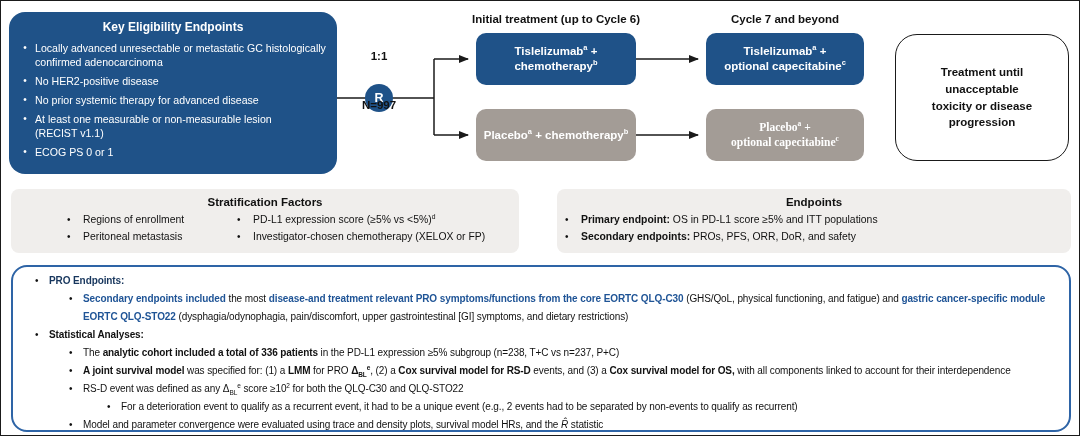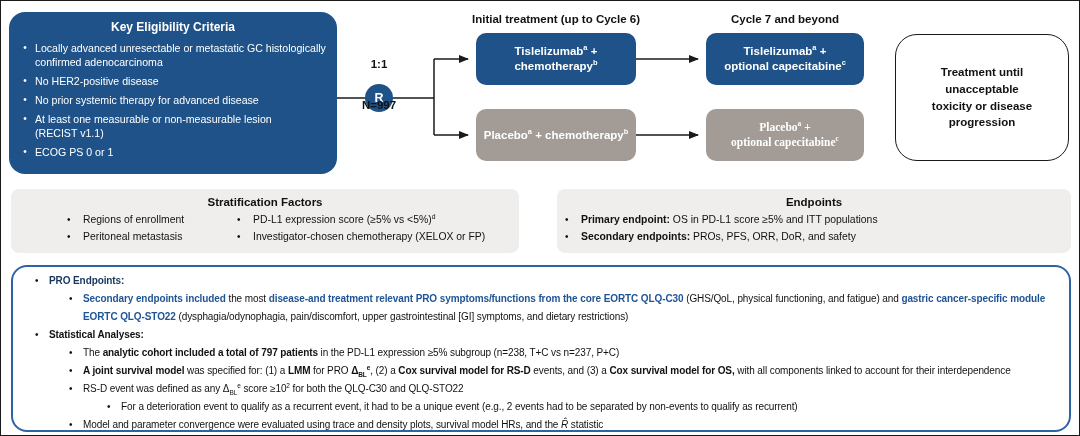--- a/index.html
+++ b/index.html
@@ -9,21 +9,21 @@
 
   
   .elig{position:absolute;left:8px;top:11px;width:328px;height:162px;background:#1F5288;border-radius:16px;color:#fff;box-sizing:border-box;}
   .elig-title{text-align:center;font-weight:bold;font-size:12px;padding-top:8px;}
   .elig-list{padding:7px 8px 0 6px;}
   .elig-item{display:flex;font-size:10.6px;line-height:1.33;margin-bottom:5px;}
   .elig-item .blt{flex:0 0 20px;text-align:center;font-size:10px;}
   .elig-item .txt{white-space:pre-line;}
 
   
-  .lbl-ratio{position:absolute;left:354px;top:57px;width:48px;text-align:center;font-weight:bold;font-size:11.5px;}
+  .lbl-ratio{position:absolute;left:354px;top:49px;width:48px;text-align:center;font-weight:bold;font-size:11.5px;}
   .r-circle{position:absolute;left:364px;top:83px;width:28px;height:28px;border-radius:50%;background:#1F5288;color:#fff;
             font-weight:bold;font-size:12.5px;display:flex;align-items:center;justify-content:center;}
   .lbl-n{position:absolute;left:348px;top:98px;width:60px;text-align:center;font-weight:bold;font-size:11.5px;}
 
   
   .col-hdr{position:absolute;top:12px;text-align:center;font-weight:bold;font-size:11.5px;}
   .col-hdr.initial{left:445px;width:220px;}
   .col-hdr.c7{left:699px;width:170px;}
 
   
@@ -86,21 +86,21 @@
       <line x1="336" y1="97" x2="433" y2="97"></line>
       <line x1="433" y1="58" x2="433" y2="134"></line>
       <line x1="433" y1="58" x2="467" y2="58" marker-end="url(#ah)"></line>
       <line x1="433" y1="134" x2="467" y2="134" marker-end="url(#ah)"></line>
       <line x1="635" y1="58" x2="697" y2="58" marker-end="url(#ah)"></line>
       <line x1="635" y1="134" x2="697" y2="134" marker-end="url(#ah)"></line>
     </g>
   </svg>
 
   <section class="elig">
-    <div class="elig-title">Key Eligibility Criteria</div>
+    <div class="elig-title">Key Eligibility Endpoints</div>
     <div class="elig-list">
       <div class="elig-item">
           <span class="blt">•</span>
           <span class="txt">Locally advanced unresectable or metastatic GC histologically
 confirmed adenocarcinoma</span>
         </div>
       <div class="elig-item">
           <span class="blt">•</span>
           <span class="txt">No HER2-positive disease</span>
         </div>
@@ -194,21 +194,21 @@
     <div class="note-row lv2">
         <span class="blt">•</span>
         <span class="note-text"><span class="sg-b sg-blue">Secondary endpoints included</span><span> the most </span><span class="sg-b sg-blue">disease-and treatment relevant PRO symptoms/functions from the core EORTC QLQ-C30</span><span> (GHS/QoL, physical functioning, and fatigue) and </span><span class="sg-b sg-blue">gastric cancer-specific module EORTC QLQ-STO22</span><span> (dysphagia/odynophagia, pain/discomfort, upper gastrointestinal [GI] symptoms, and dietary restrictions)</span></span>
       </div>
     <div class="note-row lv1">
         <span class="blt">•</span>
         <span class="note-text"><span class="sg-b">Statistical Analyses:</span></span>
       </div>
     <div class="note-row lv2">
         <span class="blt">•</span>
-        <span class="note-text"><span>The </span><span class="sg-b">analytic cohort included a total of 797 patients</span><span> in the PD-L1 expression ≥5% subgroup (n=238, T+C vs n=237, P+C)</span></span>
+        <span class="note-text"><span>The </span><span class="sg-b">analytic cohort included a total of 336 patients</span><span> in the PD-L1 expression ≥5% subgroup (n=238, T+C vs n=237, P+C)</span></span>
       </div>
     <div class="note-row lv2">
         <span class="blt">•</span>
         <span class="note-text"><span class="sg-b">A joint survival model</span><span> was specified for: (1) a </span><span class="sg-b">LMM</span><span> for PRO </span><span class="sg-b">Δ</span><sub class="sg-b">BL</sub><sup class="sg-b">e</sup><span>, (2) a </span><span class="sg-b">Cox survival model for RS-D</span><span> events, and (3) a </span><span class="sg-b">Cox survival model for OS,</span><span> with all components linked to account for their interdependence</span></span>
       </div>
     <div class="note-row lv2">
         <span class="blt">•</span>
         <span class="note-text"><span>RS-D event was defined as any Δ</span><sub>BL</sub><sup>e</sup><span> score ≥10</span><sup>2</sup><span> for both the QLQ-C30 and QLQ-STO22</span></span>
       </div>
     <div class="note-row lv3">

